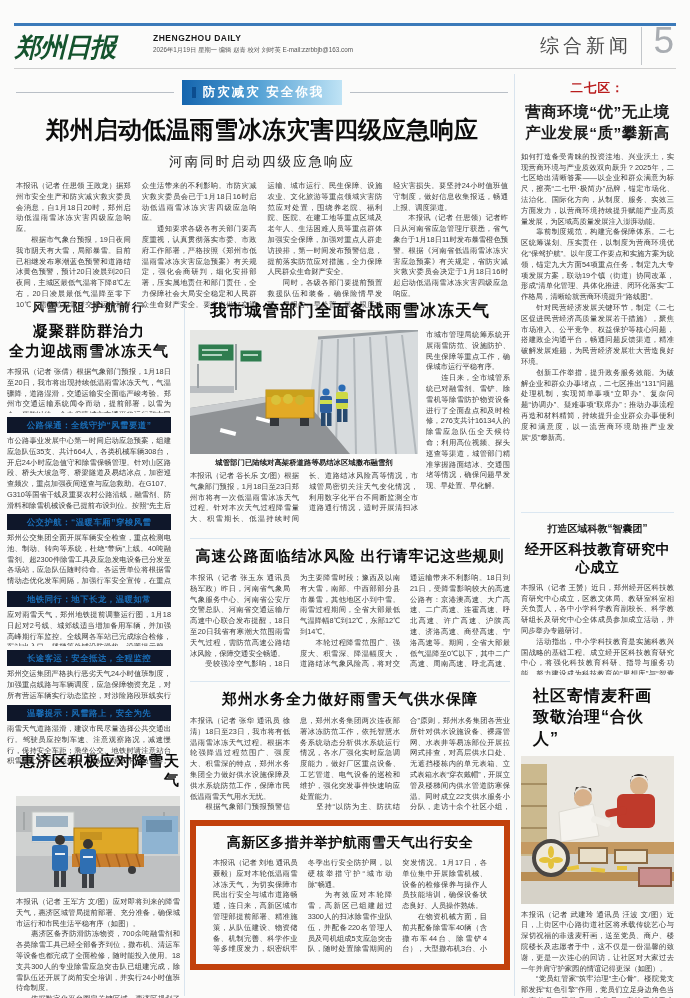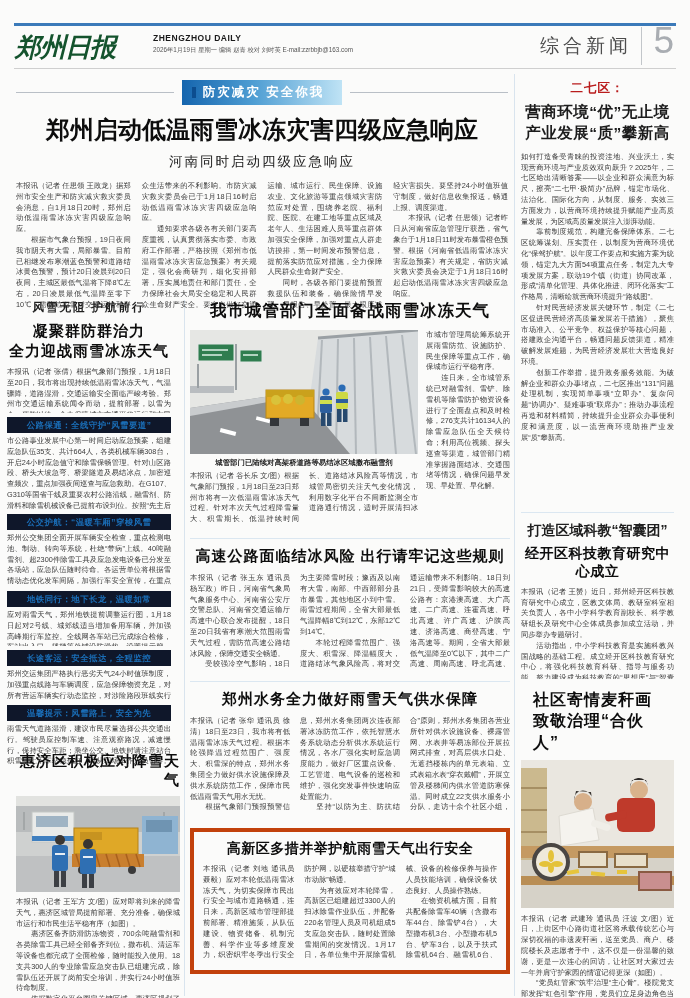--- a/index.html
+++ b/index.html
@@ -54,30 +54,30 @@
   
   .colM { position:absolute; left:190px; top:300px; width:320px; }
   .head-mid { text-align:center; font-size:16.5px; font-weight:900; color:#0d0d0d; letter-spacing:1px; }
   .cg-wrap { display:flex; gap:8px; margin-top:8px; }
   .cg-left { width:228px; }
   .cg-caption { margin:4px 0 3px; text-align:center; font-size:7.4px; font-weight:bold; color:#222; }
   .cg-body { column-count:2; column-gap:10px; height:56px; }
   .cg-side { width:84px; height:200px; }
   .head-mid2 { text-align:center; font-size:15px; font-weight:900; color:#0d0d0d; letter-spacing:1px; margin:4px 0 7px; }
   .ex-body, .water-body { column-count:3; column-gap:10px; height:100px; }
-  .gaoxin-box { border:4px solid #c2410c; padding:8px 9px 6px; margin-top:12px; }
+  .gaoxin-box { border:6px solid #c2410c; padding:8px 17px 6px; margin-top:4px; }
   .head-gx { text-align:center; font-size:14px; font-weight:900; color:#0d0d0d; letter-spacing:.5px; margin-bottom:6px; }
   .gx-body { column-count:3; column-gap:10px; height:100px; }
   
   .colR { position:absolute; left:521px; top:74px; width:153px; }
   .erqi-kicker { text-align:center; font-size:12.5px; font-weight:bold; color:#b91c1c; letter-spacing:1px; margin-top:6px; }
   .erqi-head { text-align:center; font-size:15.5px; font-weight:900; color:#1c1c1c; line-height:1.35;
                letter-spacing:.5px; margin:5px 0 8px; }
   .erqi-body { height:352px; }
-  .jk-kicker { text-align:center; font-size:14px; font-weight:bold; color:#1f1f1f; margin-top:9px; }
+  .jk-kicker { text-align:center; font-size:10px; font-weight:bold; color:#1f1f1f; margin-top:9px; }
   .jk-head { text-align:center; font-size:14px; font-weight:900; color:#0d0d0d; margin:5px 0 6px; letter-spacing:.5px; }
   .jk-body { height:92px; }
   .sq-head { font-size:16px; font-weight:900; color:#0d0d0d; line-height:1.35; letter-spacing:1px; margin:10px 12px 6px; }
   .sq-body { height:140px; margin-top:6px; }
   .photo svg { display:block; }
 </style>
 </head>
 <body>
 
 <div class="page">

